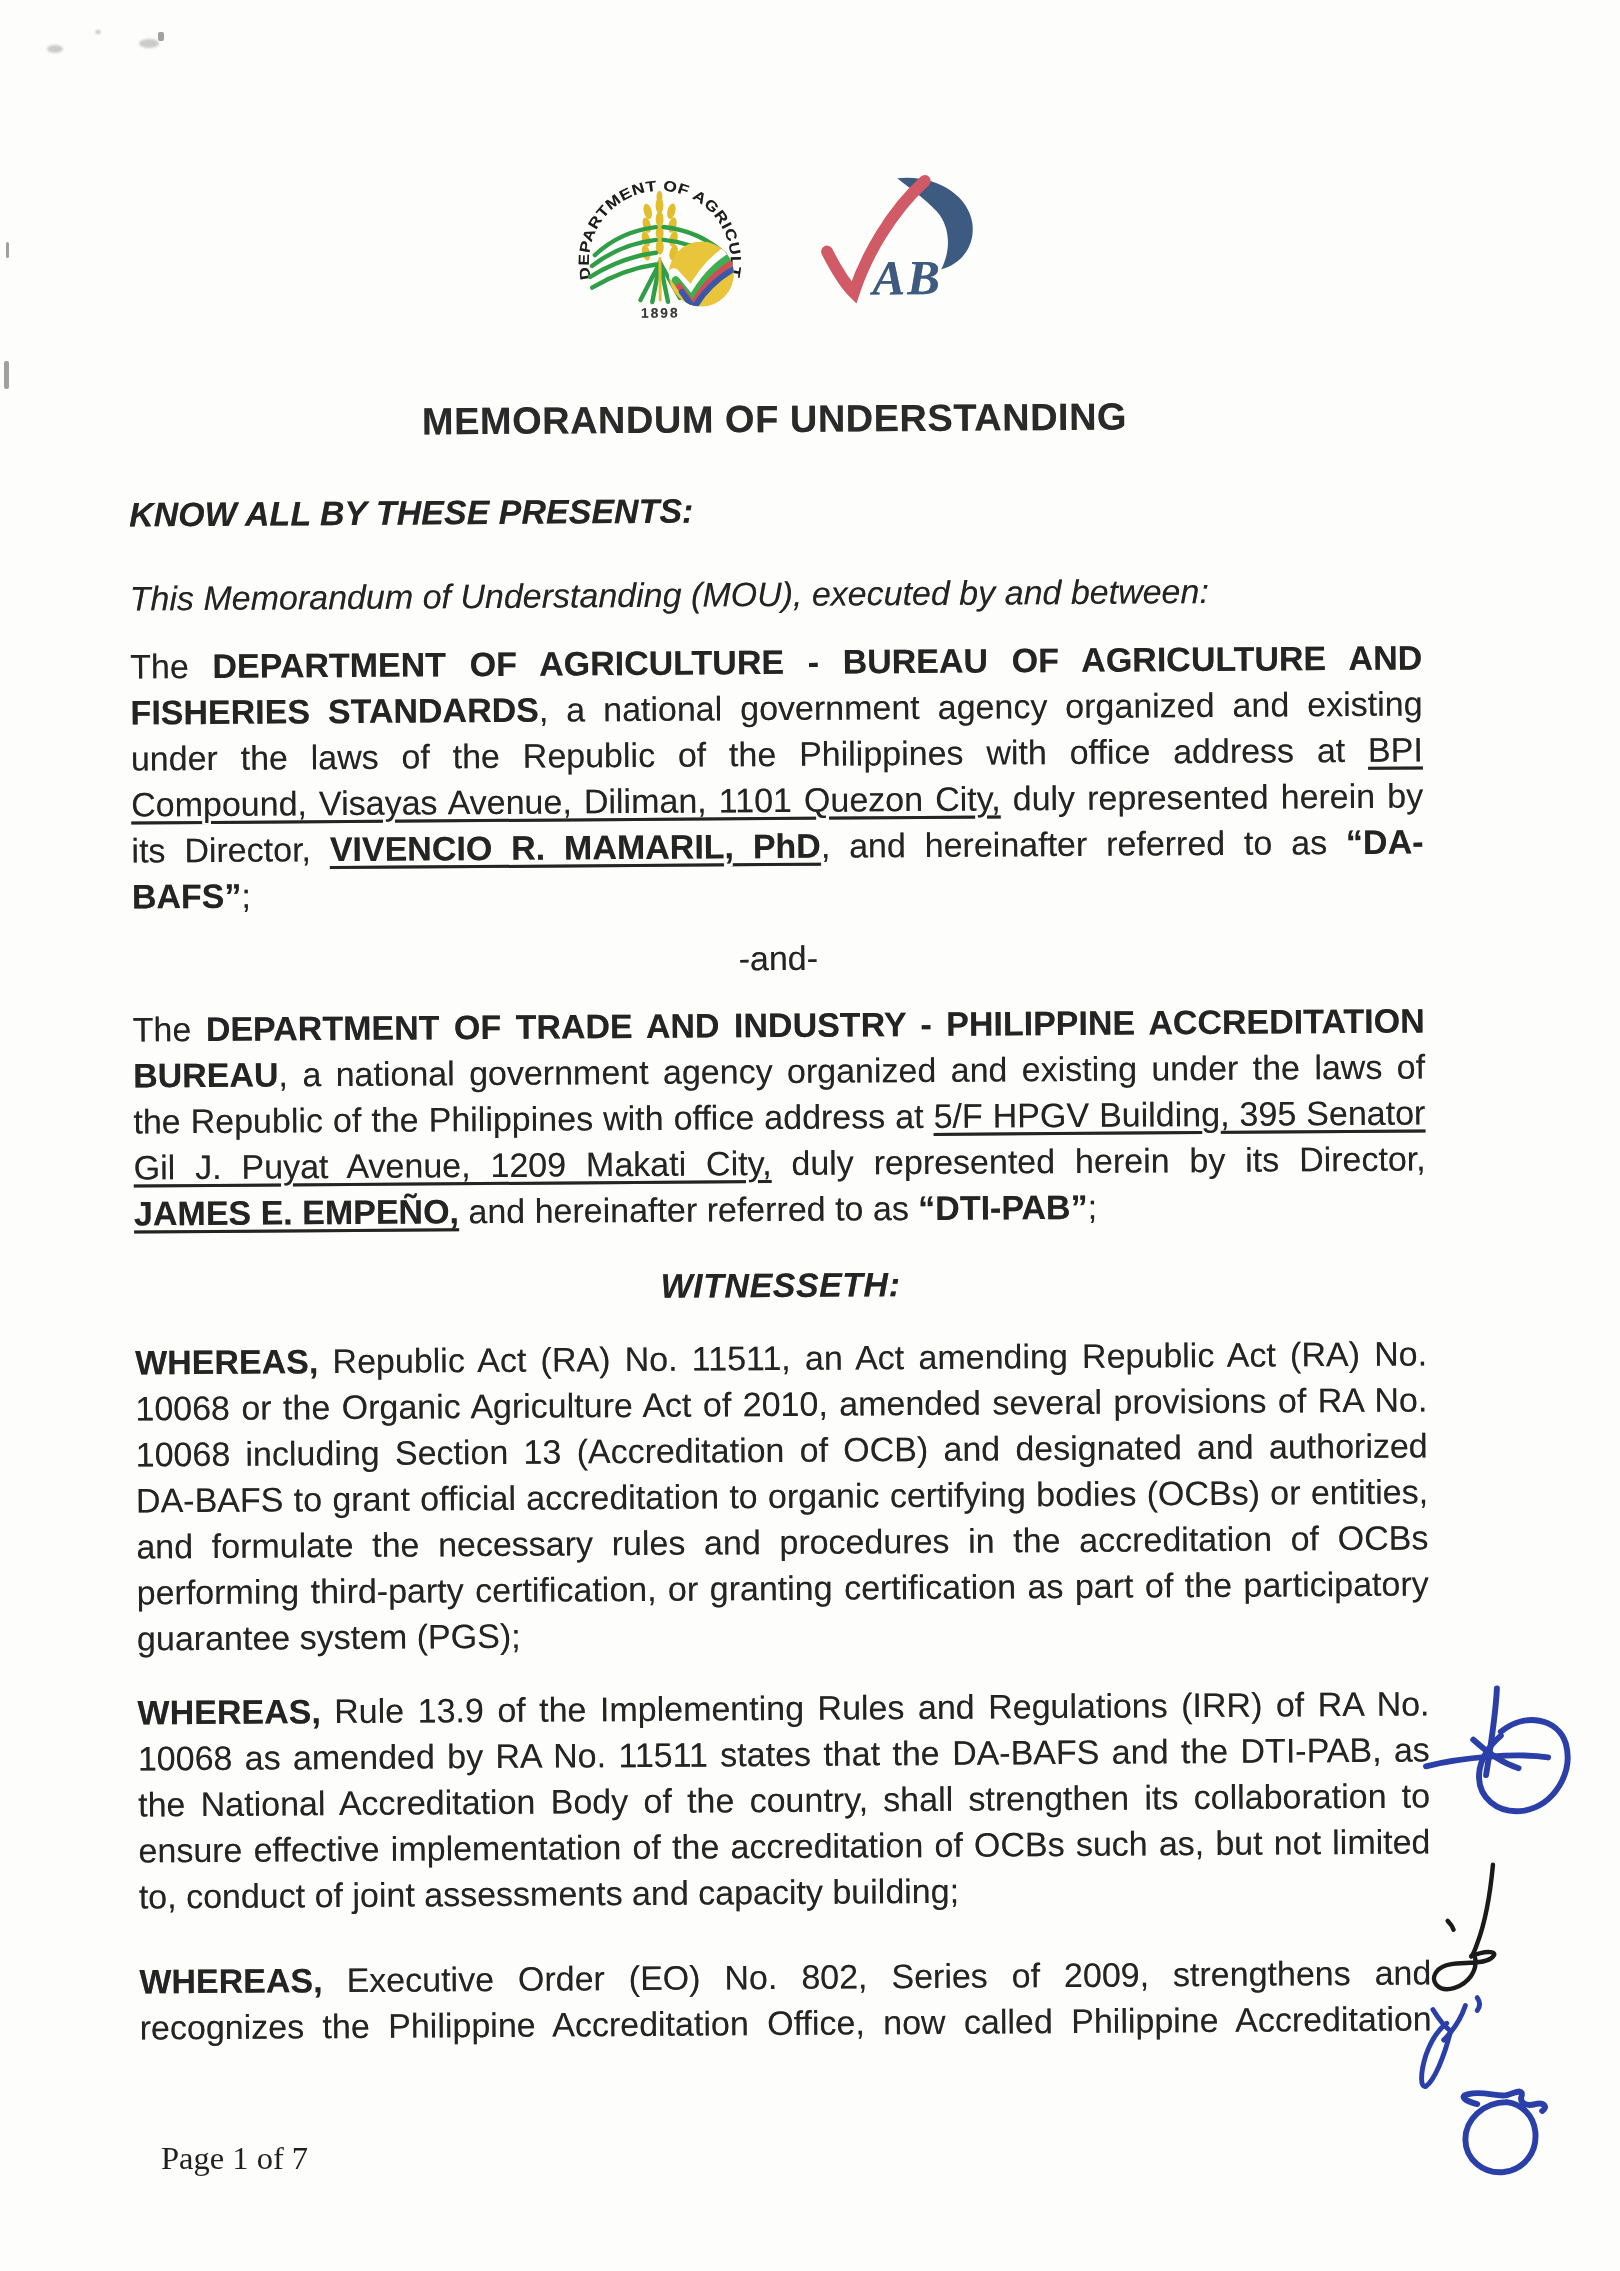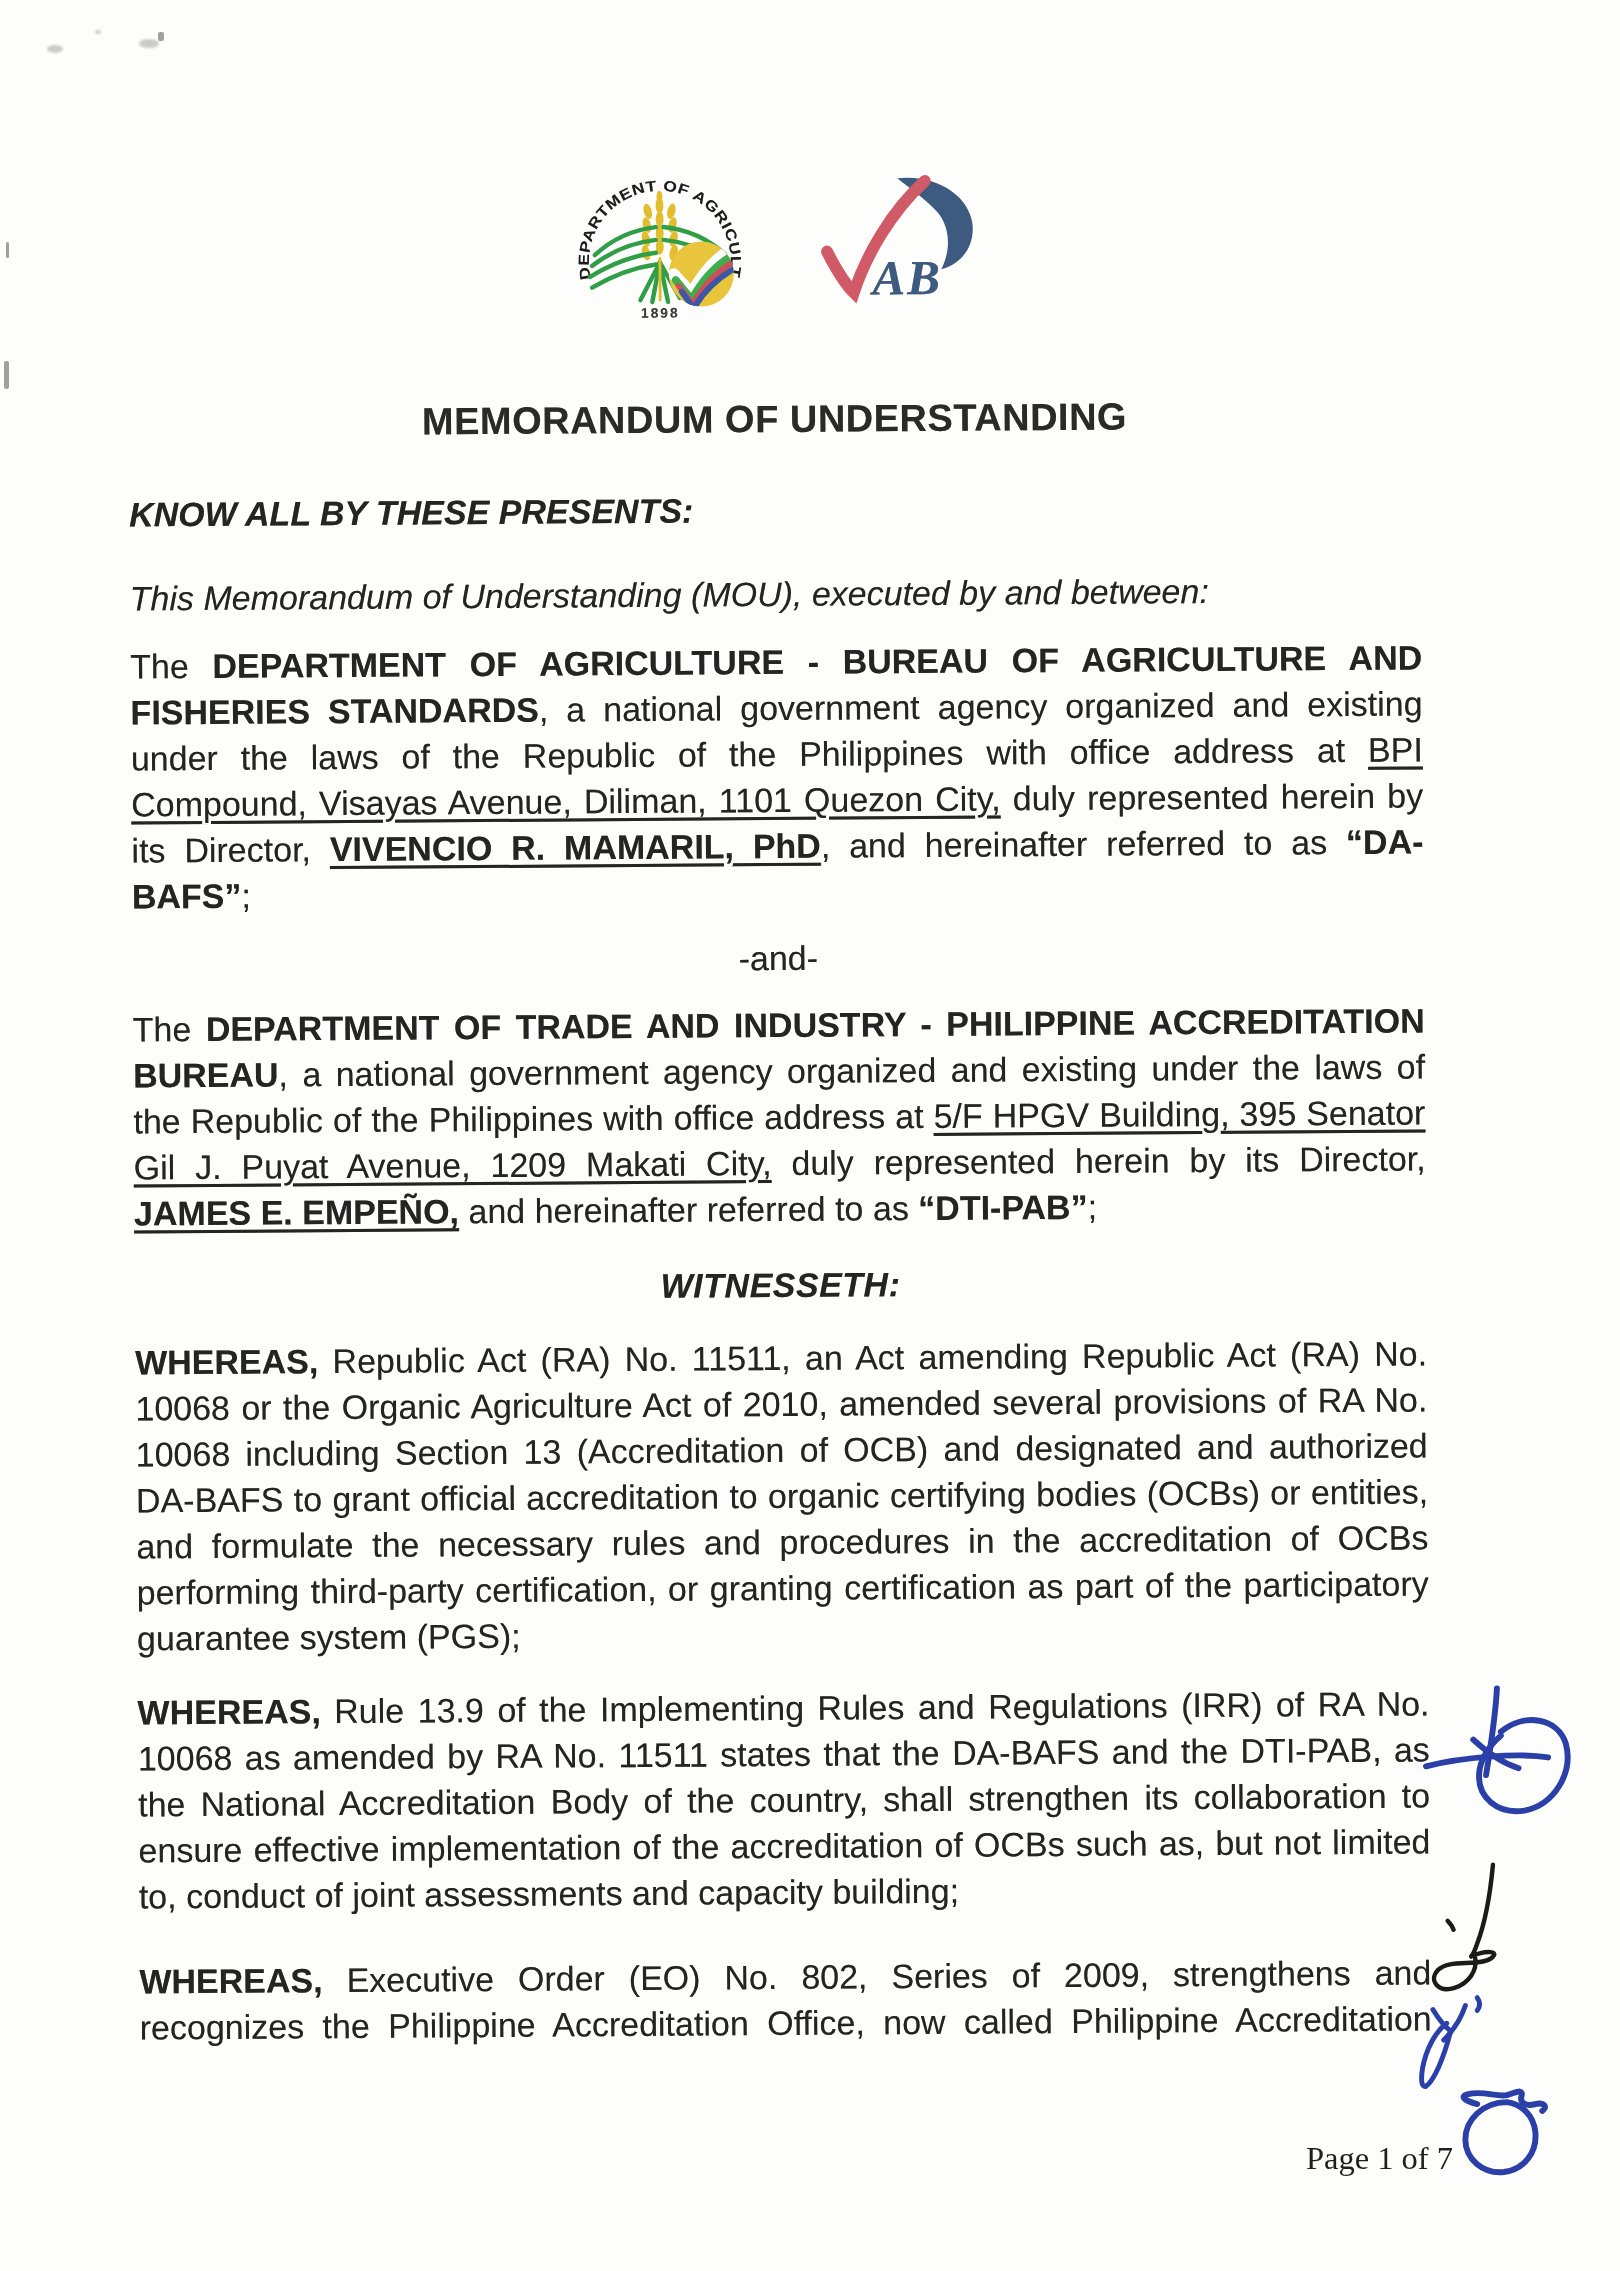--- a/index.html
+++ b/index.html
@@ -36,21 +36,21 @@
   .and-divider{margin-top:20.7px;text-align:center;}
   .party2{margin-top:20.7px;text-align:justify;}
   .witnesseth{margin-top:29.6px;font-weight:700;font-style:italic;text-align:center;letter-spacing:0.5px;}
   .whereas{margin-top:27.6px;text-align:justify;}
   .whereas-last{margin-top:39px;text-align:justify;text-align-last:justify;}
   .seg-b{font-weight:700;}
   .seg-u{text-decoration:underline;text-decoration-thickness:3px;text-underline-offset:4.9px;}
   .page-footer{
     position:absolute;left:161px;width:1292px;top:2140px;
     font-family:"Liberation Serif",serif;
-    font-size:32.5px;color:#1f1f1f;text-align:right;
+    font-size:32.5px;color:#1f1f1f;text-align:left;
   }
   .ink-overlay{position:absolute;left:0;top:0;pointer-events:none;}
   .speck{position:absolute;background:#8f8f8f;opacity:.45;filter:blur(1px);border-radius:50%;}
   .speck-line{position:absolute;background:#555;opacity:.55;filter:blur(0.6px);border-radius:2px;}
 </style>
 </head>
 <body>
 
 <div class="page">
 

